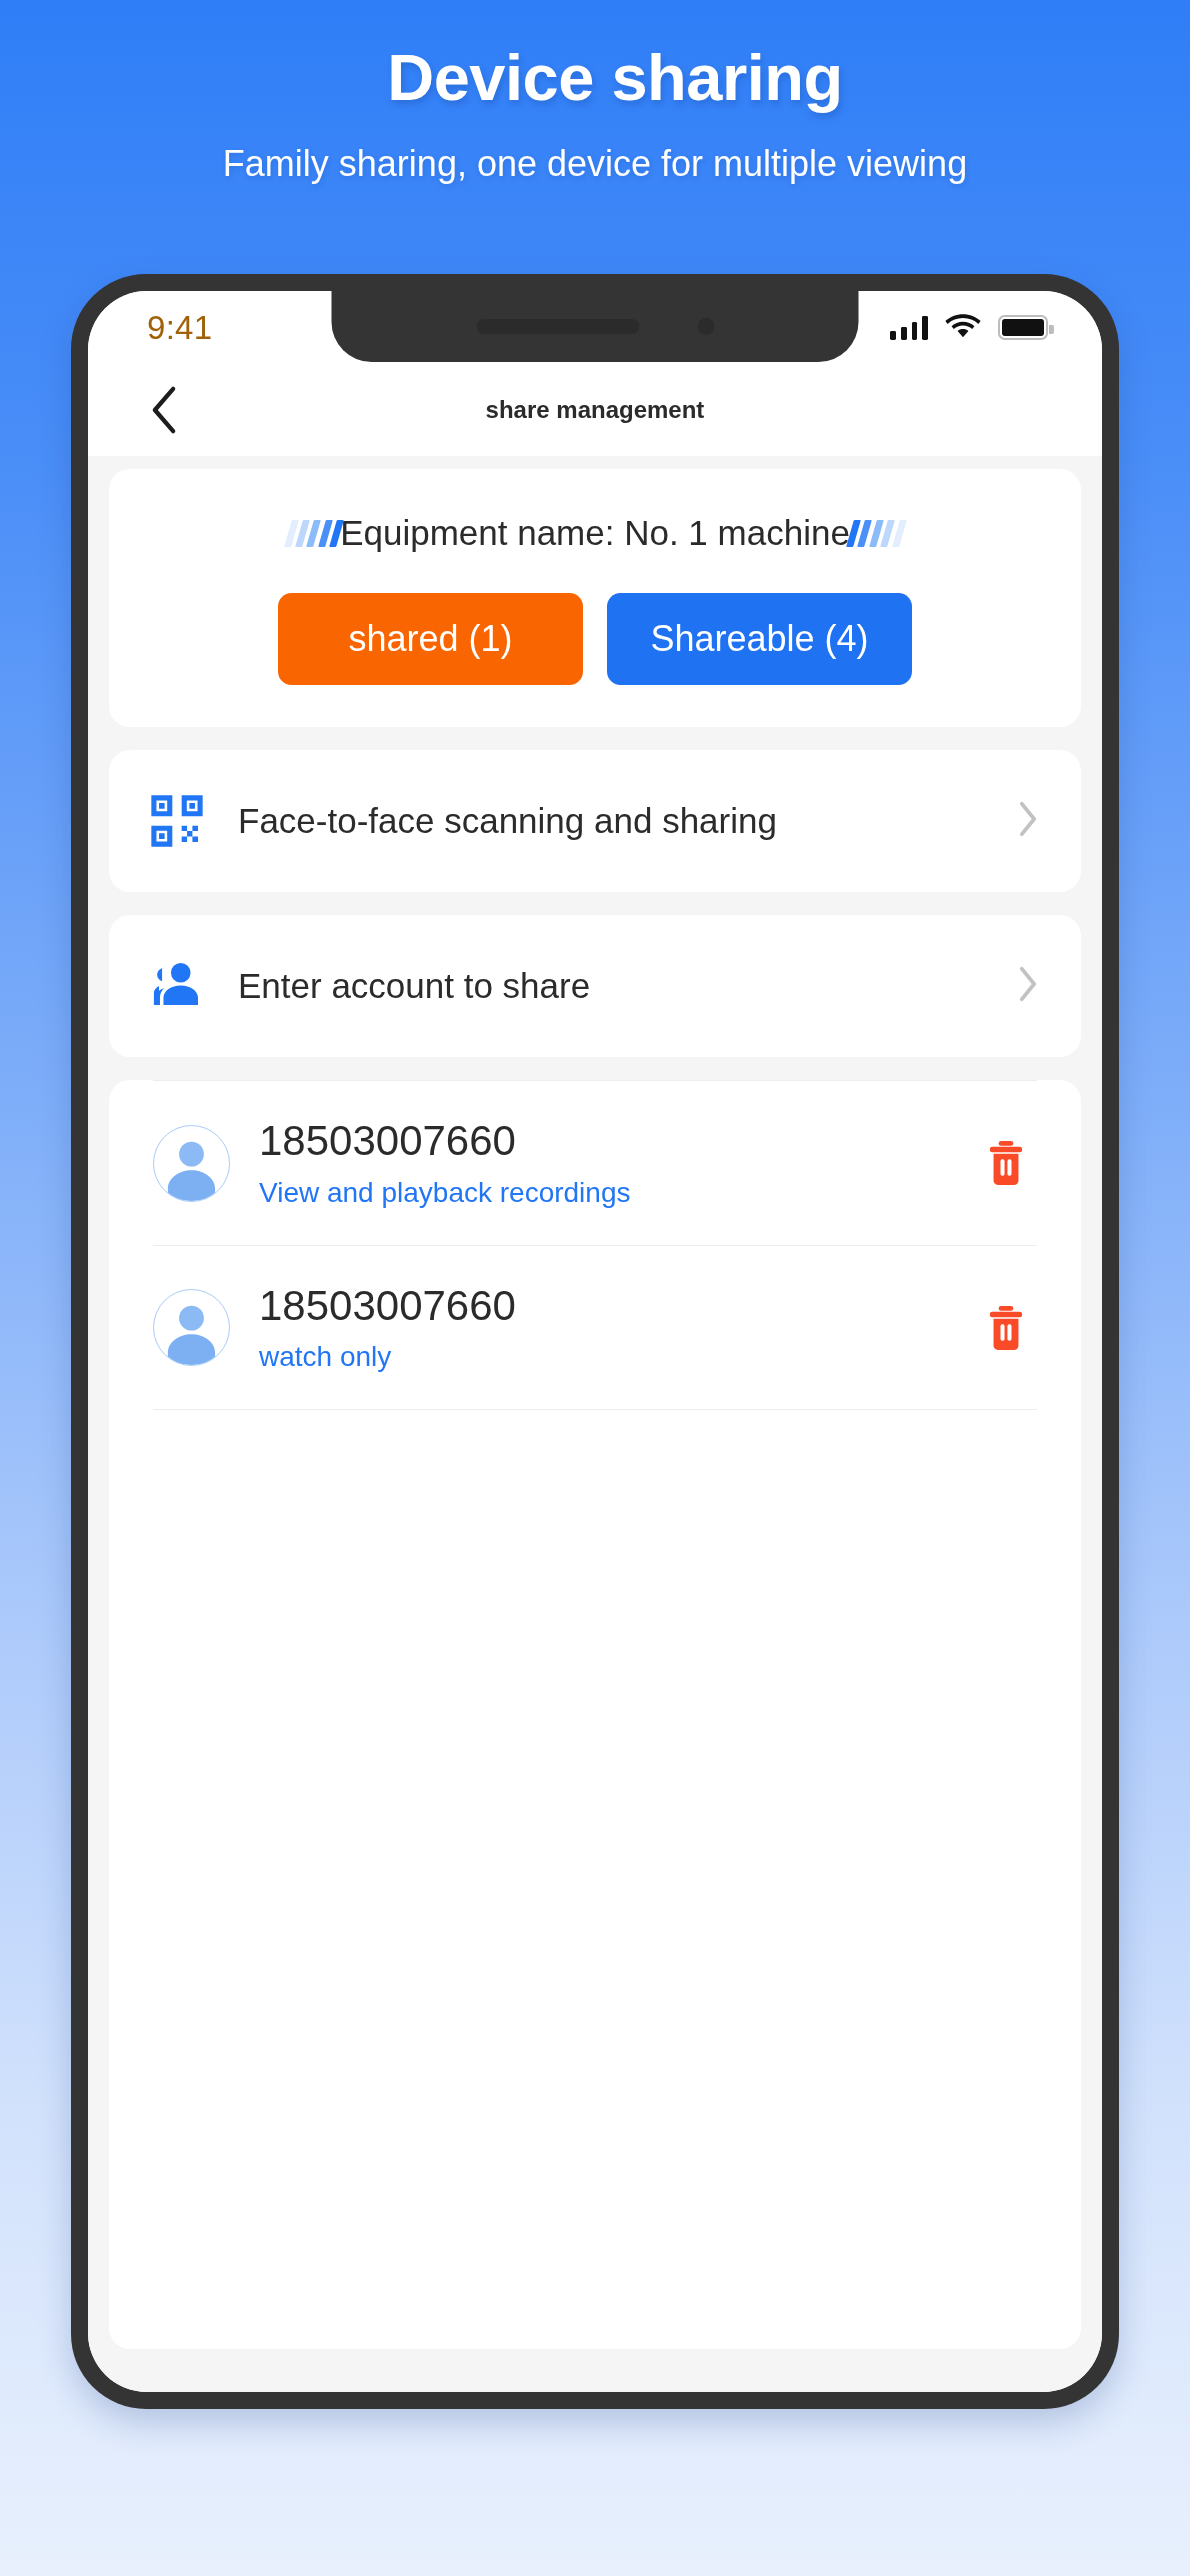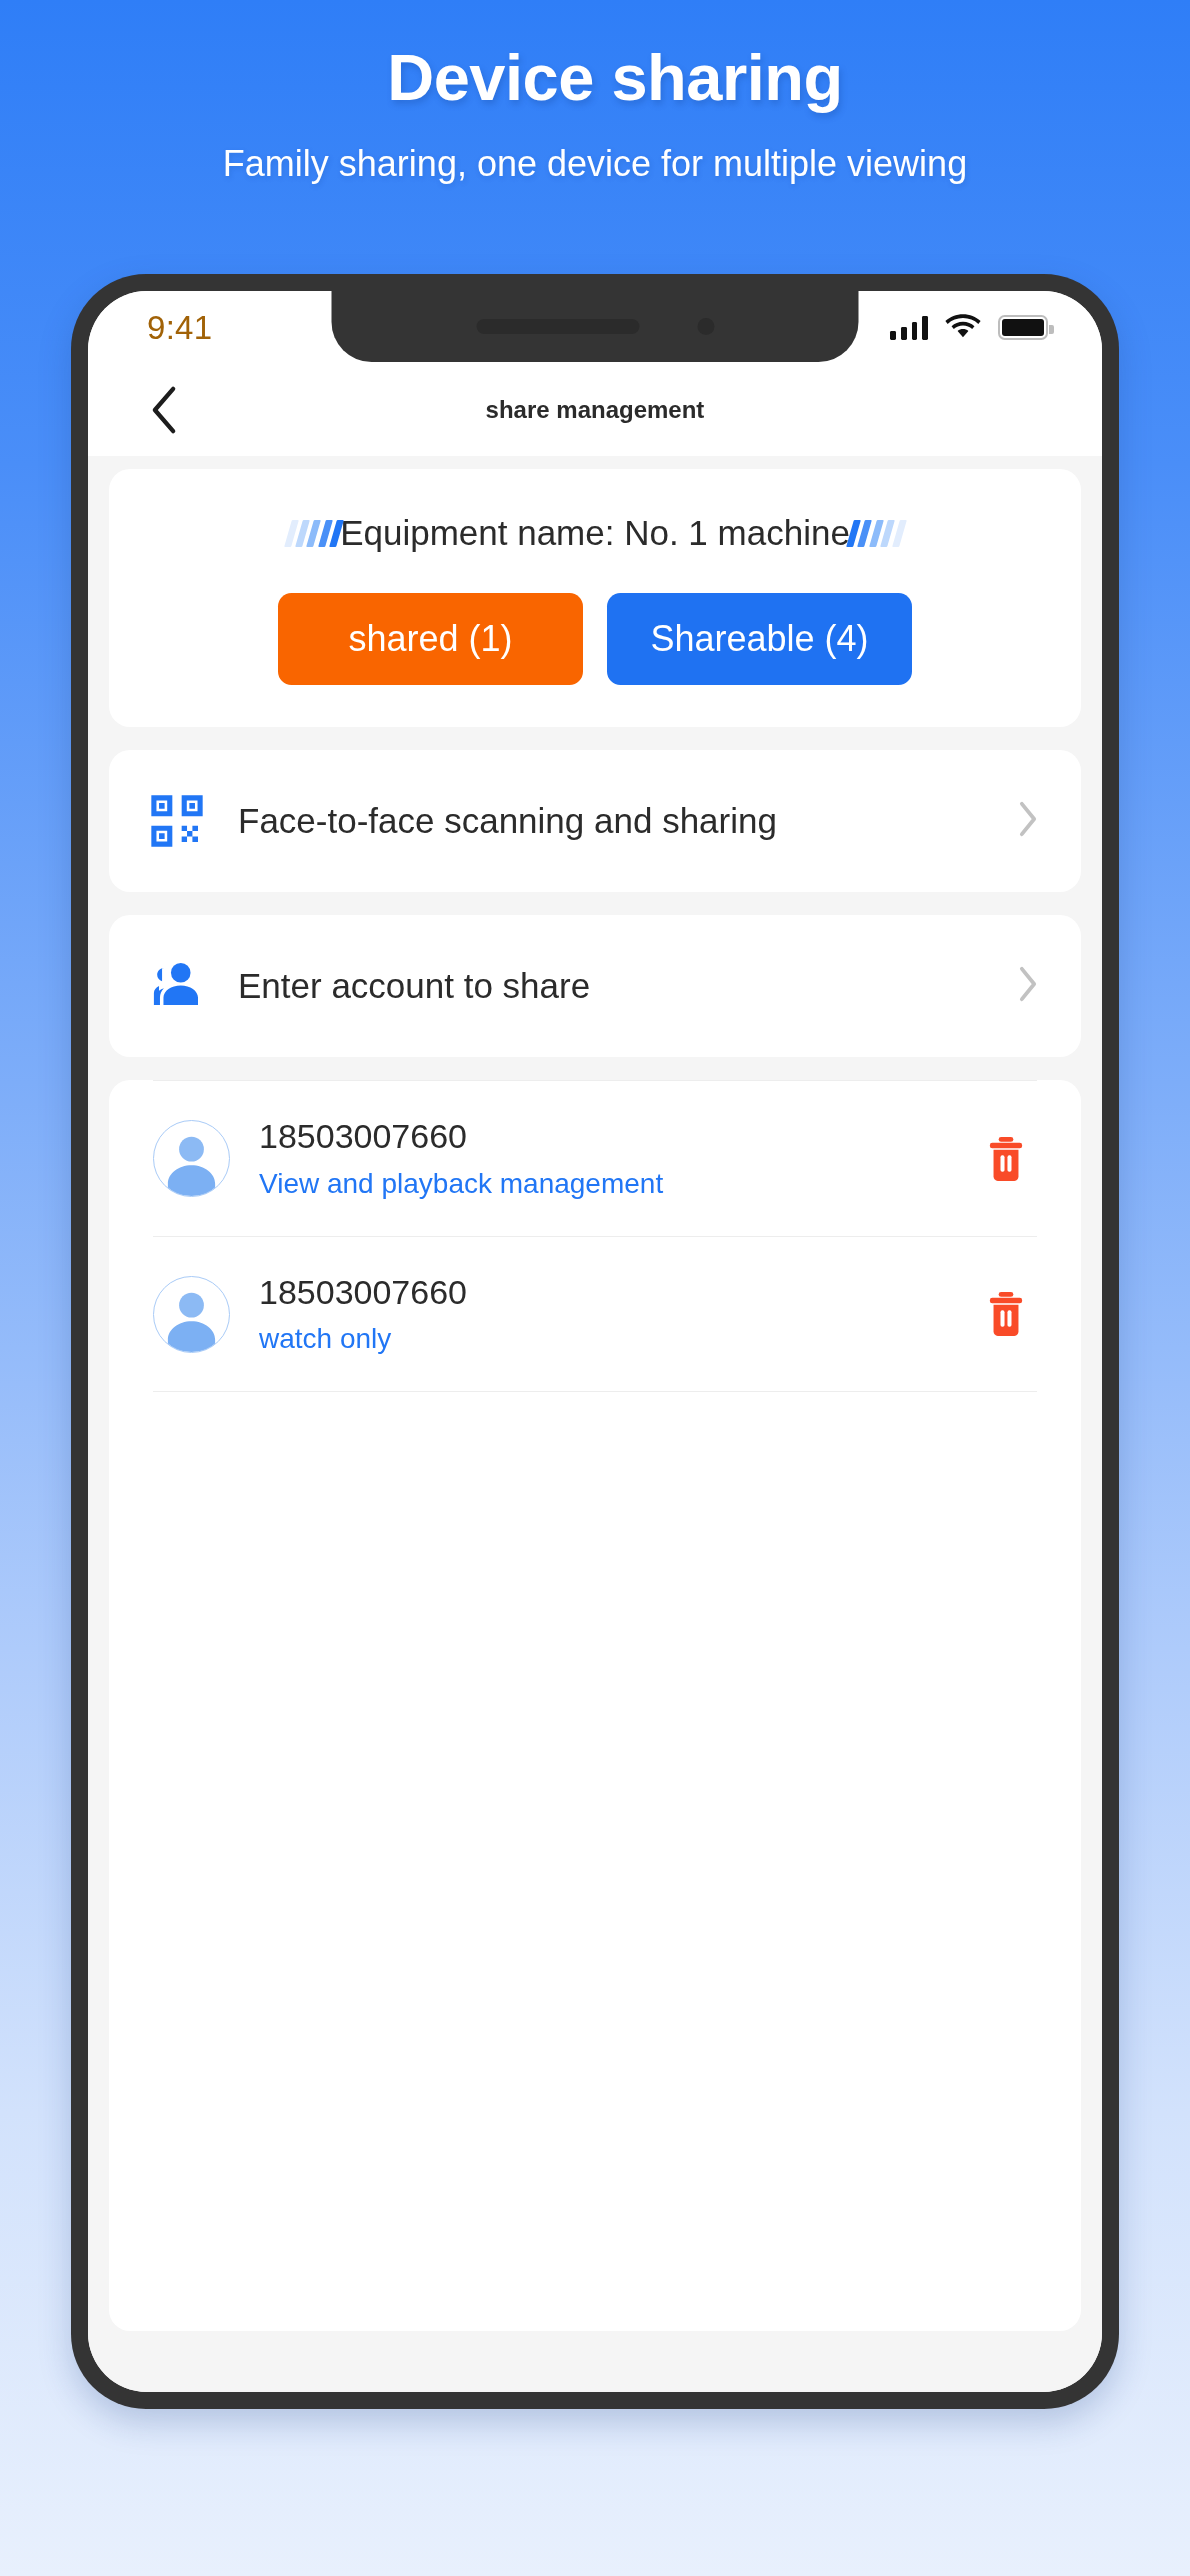--- a/index.html
+++ b/index.html
@@ -160,21 +160,21 @@
 
   .user-row { display:flex; align-items:center; padding:36px 42px 36px 44px; }
   .avatar {
     width:77px; height:77px; border-radius:50%;
     border:1.9px solid #a9cbf7;
     background:#fff;
     overflow:hidden; flex:0 0 auto;
     display:flex; align-items:flex-end; justify-content:center;
   }
   .user-meta { flex:1; margin-left:29px; }
-  .user-phone { font-size:34px; color:#2b2b2b; }
+  .user-phone { font-size:42px; color:#2b2b2b; }
   .user-perm { font-size:28px; color:#2176f5; margin-top:11.5px; }
   .trash-btn { width:67px; height:67px; display:flex; align-items:center; justify-content:center; cursor:pointer; }
 </style>
 </head>
 <body>
 
 <div class="promo">
   <div class="promo-title">Device sharing</div>
   <div class="promo-sub">Family sharing, one device for multiple viewing</div>
 </div>
@@ -282,21 +282,21 @@
 
         <div class="user-row">
           <span class="avatar">
             <svg width="75" height="75" viewBox="0 0 40 40">
                 <circle cx="20" cy="15" r="6.6" fill="#8cbaf4"></circle>
                 <path d="M20 23.6c-7 0-12.6 4.4-12.6 9.9V40h25.2v-6.5c0-5.5-5.6-9.9-12.6-9.9z" fill="#7cb0f3"></path>
               </svg>
           </span>
           <span class="user-meta">
             <span class="user-phone" style="display:block">18503007660</span>
-            <span class="user-perm" style="display:block">View and playback management</span>
+            <span class="user-perm" style="display:block">View and playback recordings</span>
           </span>
           <span class="trash-btn">
             <svg width="44" height="50" viewBox="0 0 24 26">
               <rect x="8" y="1" width="8" height="2.6" rx="1.3" fill="#f94b28"></rect>
               <rect x="3.2" y="4.2" width="17.6" height="3" rx="1.3" fill="#f94b28"></rect>
               <path d="M5.2 8h13.6v14.6c0 1.3-1 2.4-2.3 2.4H7.5c-1.3 0-2.3-1.1-2.3-2.4V8z" fill="#f94b28"></path>
               <rect x="9" y="11" width="2.2" height="9" rx="1" fill="#ffffff"></rect>
               <rect x="12.8" y="11" width="2.2" height="9" rx="1" fill="#ffffff"></rect>
             </svg>
           </span>

